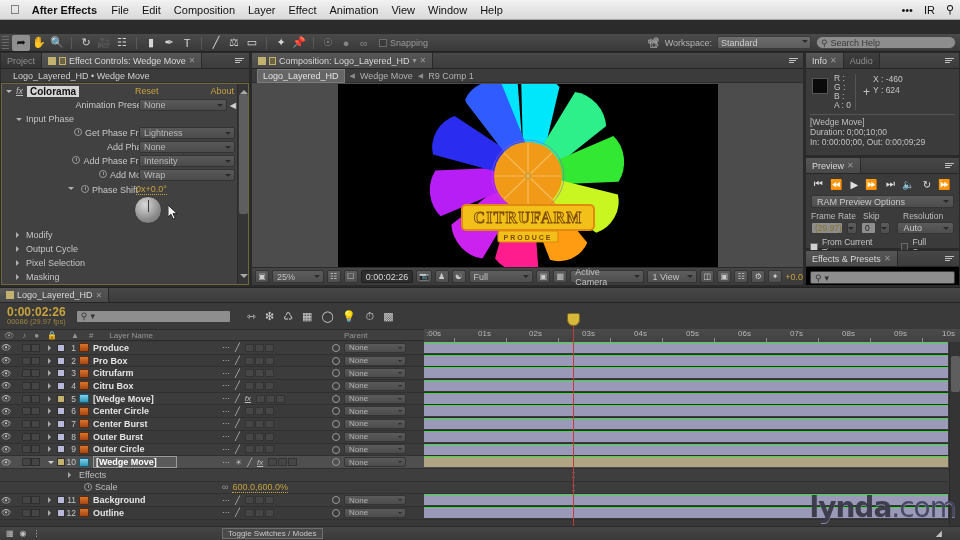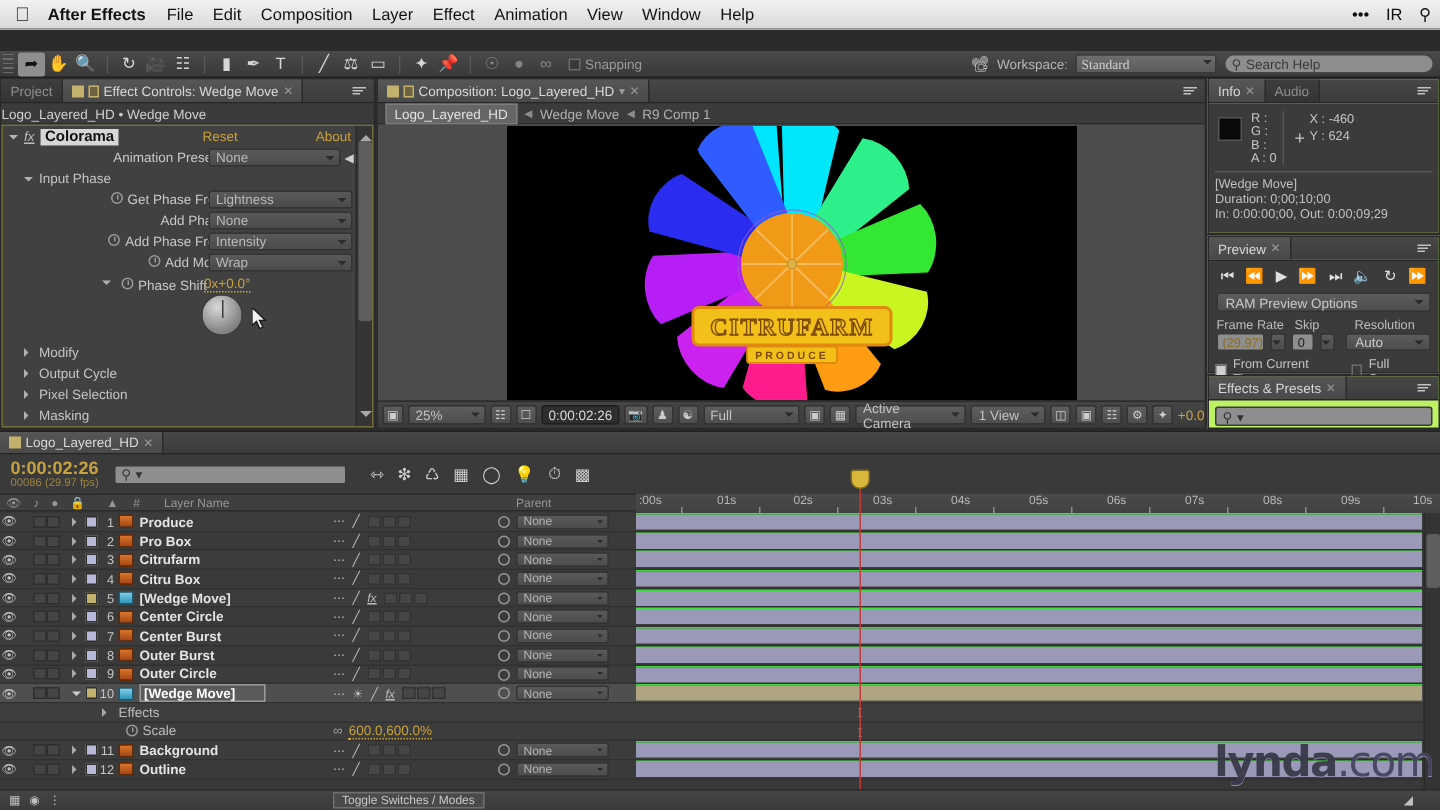--- a/index.html
+++ b/index.html
@@ -62,31 +62,30 @@
   .snapwrap { display:flex; align-items:center; gap:3px; margin-left: 6px; color:#999; }
   .cbox { width: 8px; height: 8px; background: #3a3a3a; border: 1px solid #6b6b6b; }
   .cbox.on { background:#d0d0d0; }
   .tb-right { position: absolute; right: 4px; display: flex; align-items: center; gap: 5px; }
   .ws-label { color: #b4b4b4; }
   .ws-select {
     width: 94px; height: 13px; background: linear-gradient(#6e6e6e,#5b5b5b);
     border: 1px solid #3a3a3a; border-radius: 2px;
     display:flex; align-items:center; padding: 0 3px; color: #cfcfcf; font-size: 9px;
     position: relative;
-    font-family: Liberation Serif, serif;
   }
   .ws-select .arrow { position:absolute; right:2px; top:3px; border:3px solid transparent; border-top-color:#2d2d2d; }
   .searchhelp {
     width: 140px; height: 13px; background: #8d8d8d; border: 1px solid #444;
     border-radius: 7px; display:flex; align-items:center; padding-left: 4px; gap:3px;
     color: #3a3a3a; font-size: 9px;
   }
 
   
-  .panel { position: absolute; background: #bef264; border: 1px solid #2a2a2a; }
+  .panel { position: absolute; background: #000000; border: 1px solid #2a2a2a; }
   .ptab-row {
     height: 16px; background: linear-gradient(#474747,#3c3c3c);
     display: flex; align-items: stretch; border-bottom: 1px solid #262626;
   }
   .ptab {
     display:flex; align-items:center; gap:3px; padding: 0 6px;
     font-size: 9px; color: #8f8f8f; background: linear-gradient(#3e3e3e,#343434);
     border-right: 1px solid #2a2a2a; white-space: nowrap;
   }
   .ptab.active { color: #d8d8d8; background: linear-gradient(#565656,#494949); }
@@ -96,21 +95,21 @@
   .pmenu { margin-left:auto; padding: 0 5px; display:flex; align-items:center; color:#b5b5b5; font-size:9px; }
   .pmenu .lines { display:flex; flex-direction:column; gap:1px; }
   .pmenu .lines i { display:block; width:9px; height:1px; background:#c2c2c2; }
   .pmenu .lines i:nth-child(2){ width:7px; }
   .pmenu .lines i:nth-child(3){ width:5px; }
 
   
   #fx-panel { left: 0; top: 52px; width: 250px; height: 234px; background: #0c4a6e; }
   .fx-breadcrumb {
     height: 14px; background: #3b3b3b; display:flex; align-items:center;
-    padding-left: 0; font-size: 9px; color: #cfcfcf; border-bottom:1px solid #303030;
+    padding-left: 12px; font-size: 9px; color: #cfcfcf; border-bottom:1px solid #303030;
   }
   .fx-body { position:absolute; top:30px; left:0; right:0; bottom:0;
     background:#414141; border:1px solid #6e6a3c; overflow:hidden; }
   .fx-scroll { position:absolute; right:0; top:0; bottom:0; width:11px; background:#353535;
                border-left:1px solid #2a2a2a; }
   .fx-scroll .sb { position:absolute; top:10px; left:1px; width:9px; height:120px; background:#5e5e5e; border-radius:2px;}
   .fx-scroll .up, .fx-scroll .dn { position:absolute; left:2px; width:0;height:0;border:4px solid transparent; }
   .fx-scroll .up { top:2px; border-bottom-color:#a8a8a8; }
   .fx-scroll .dn { bottom:2px; border-top-color:#a8a8a8; }
   .fx-header {

